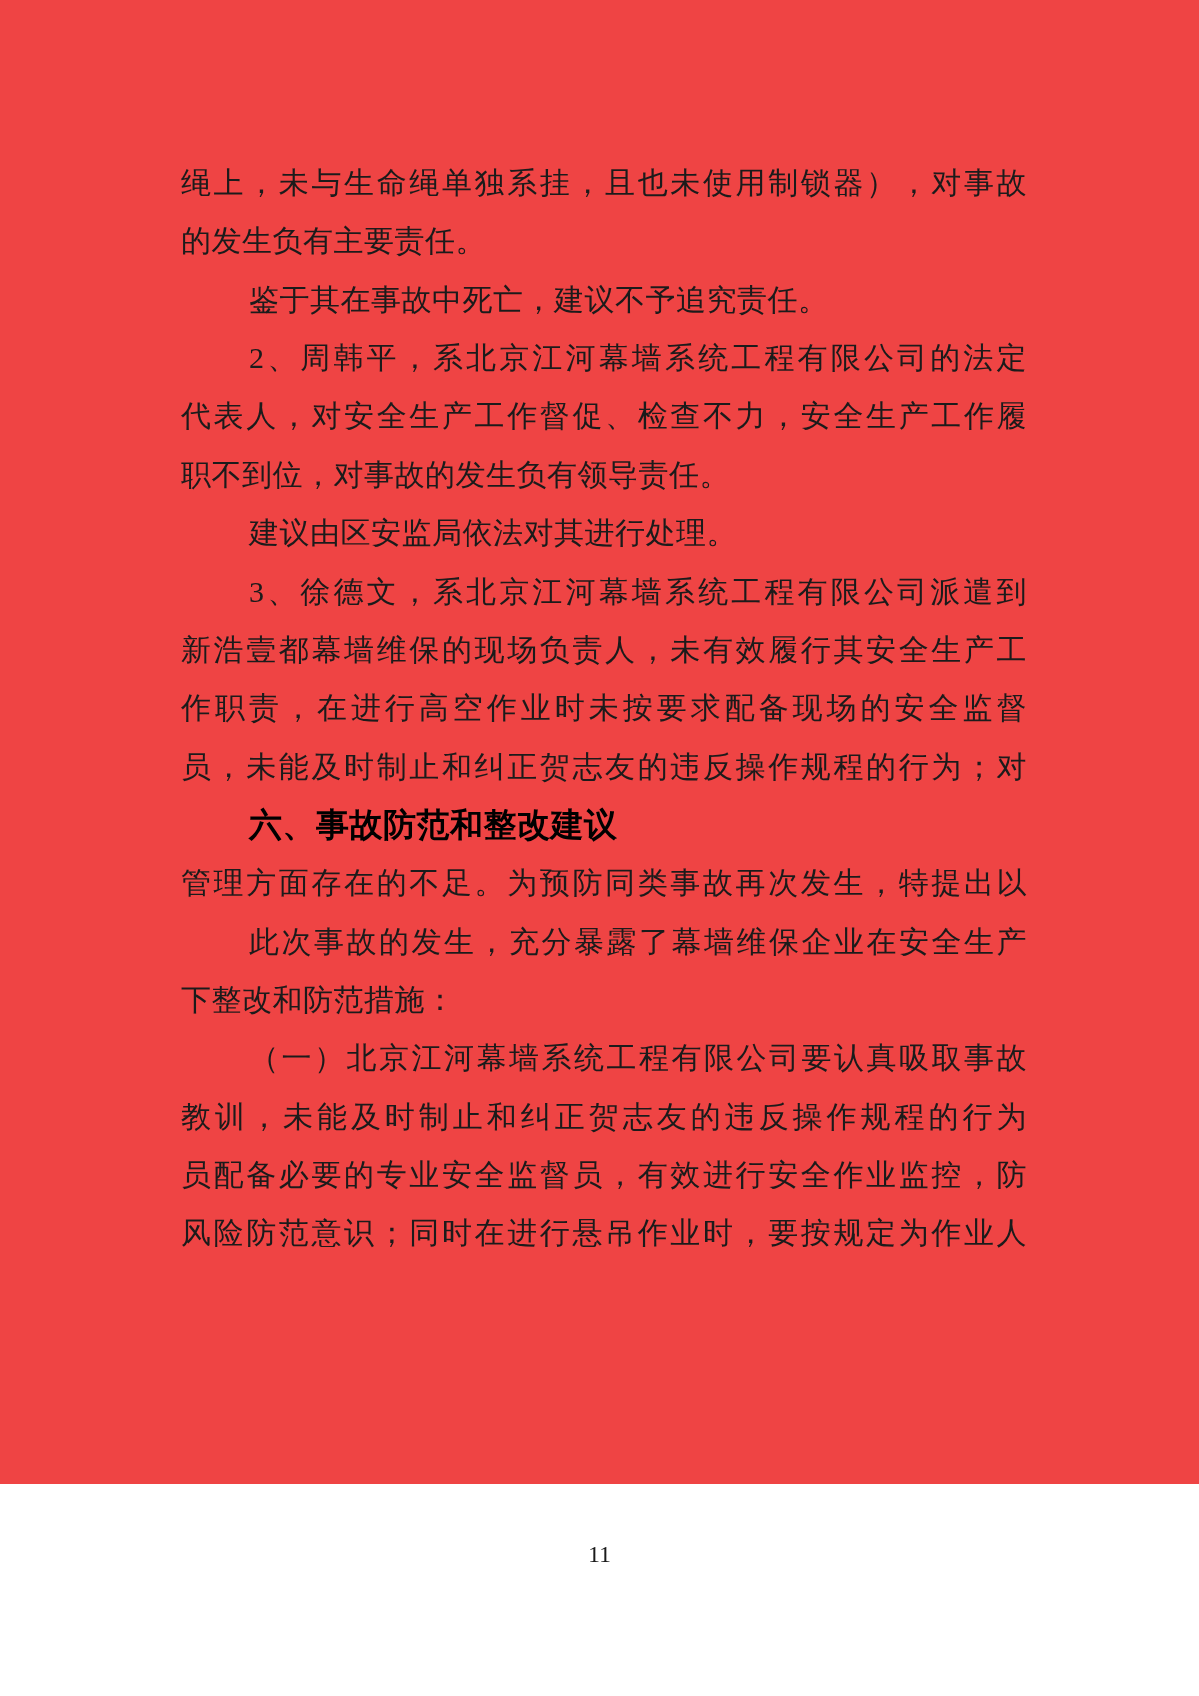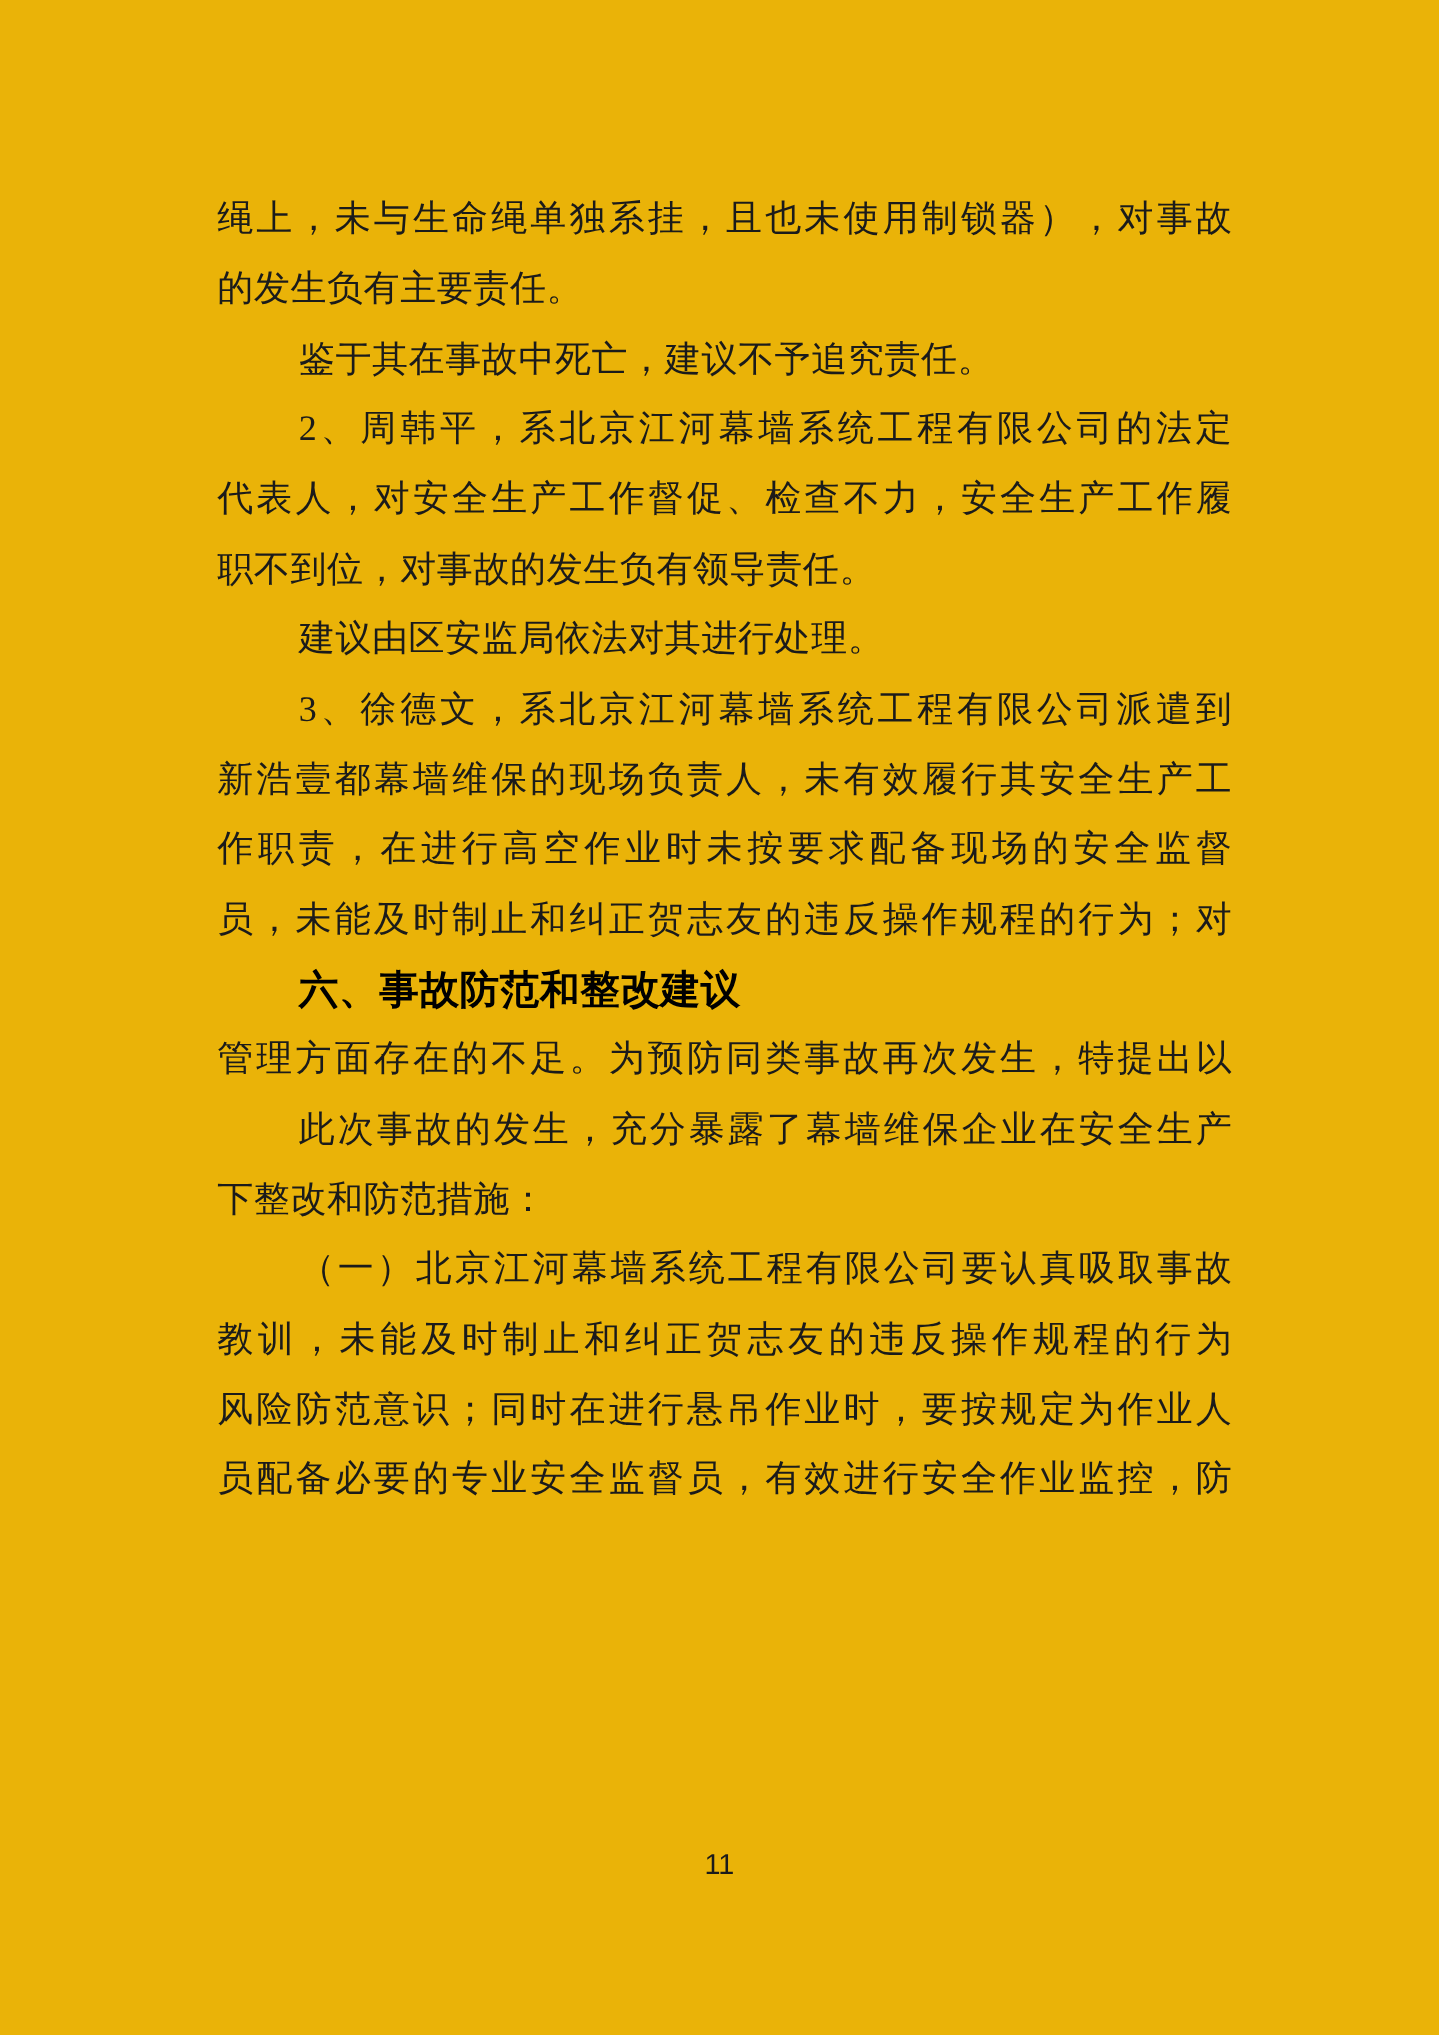--- a/index.html
+++ b/index.html
@@ -11,22 +11,22 @@
     height: 1696px;
     background: #ffffff;
     overflow: hidden;
     position: relative;
     font-family: "Liberation Serif", "DejaVu Serif", serif;
   }
   .page {
     position: absolute;
     left: 0; top: 0;
     width: 1199px;
-    height: 1696px;
-    background: #eab308;
+    height: 1484px;
+    background: #ef4444;
   }
   .doc-body {
     position: absolute;
     left: 181px;
     top: 154px;
     width: 846px;
   }
   .line {
     height: 58.36px;
     line-height: 58.36px;
@@ -53,21 +53,21 @@
     color: #000000;
   }
   .page-number {
     position: absolute;
     top: 1541px;
     left: 0;
     width: 100%;
     text-align: center;
     font-size: 24px;
     color: #1b1b1b;
-    font-family: Liberation Sans, sans-serif;
+    font-family: Liberation Serif, serif;
   }
 </style>
 </head>
 <body>
 
 <div class="page">
   <div class="doc-body" id="doc-body">
       <div class="line justified">绳上，未与生命绳单独系挂，且也未使用制锁器），对事故</div>
       <div class="line">的发生负有主要责任。</div>
       <div class="line indented">鉴于其在事故中死亡，建议不予追究责任。</div>
@@ -78,17 +78,17 @@
       <div class="line justified indented">3、徐德文，系北京江河幕墙系统工程有限公司派遣到</div>
       <div class="line justified">新浩壹都幕墙维保的现场负责人，未有效履行其安全生产工</div>
       <div class="line justified">作职责，在进行高空作业时未按要求配备现场的安全监督</div>
       <div class="line justified">员，未能及时制止和纠正贺志友的违反操作规程的行为；对</div>
       <div class="line indented heading">六、事故防范和整改建议</div>
       <div class="line justified">管理方面存在的不足。为预防同类事故再次发生，特提出以</div>
       <div class="line justified indented">此次事故的发生，充分暴露了幕墙维保企业在安全生产</div>
       <div class="line">下整改和防范措施：</div>
       <div class="line justified indented">（一）北京江河幕墙系统工程有限公司要认真吸取事故</div>
       <div class="line justified">教训，未能及时制止和纠正贺志友的违反操作规程的行为</div>
+      <div class="line justified">员配备必要的专业安全监督员，有效进行安全作业监控，防</div>
       <div class="line justified">风险防范意识；同时在进行悬吊作业时，要按规定为作业人</div>
-      <div class="line justified">员配备必要的专业安全监督员，有效进行安全作业监控，防</div>
     </div>
   <div class="page-number">11</div>
 </div>
 
 </body></html>

